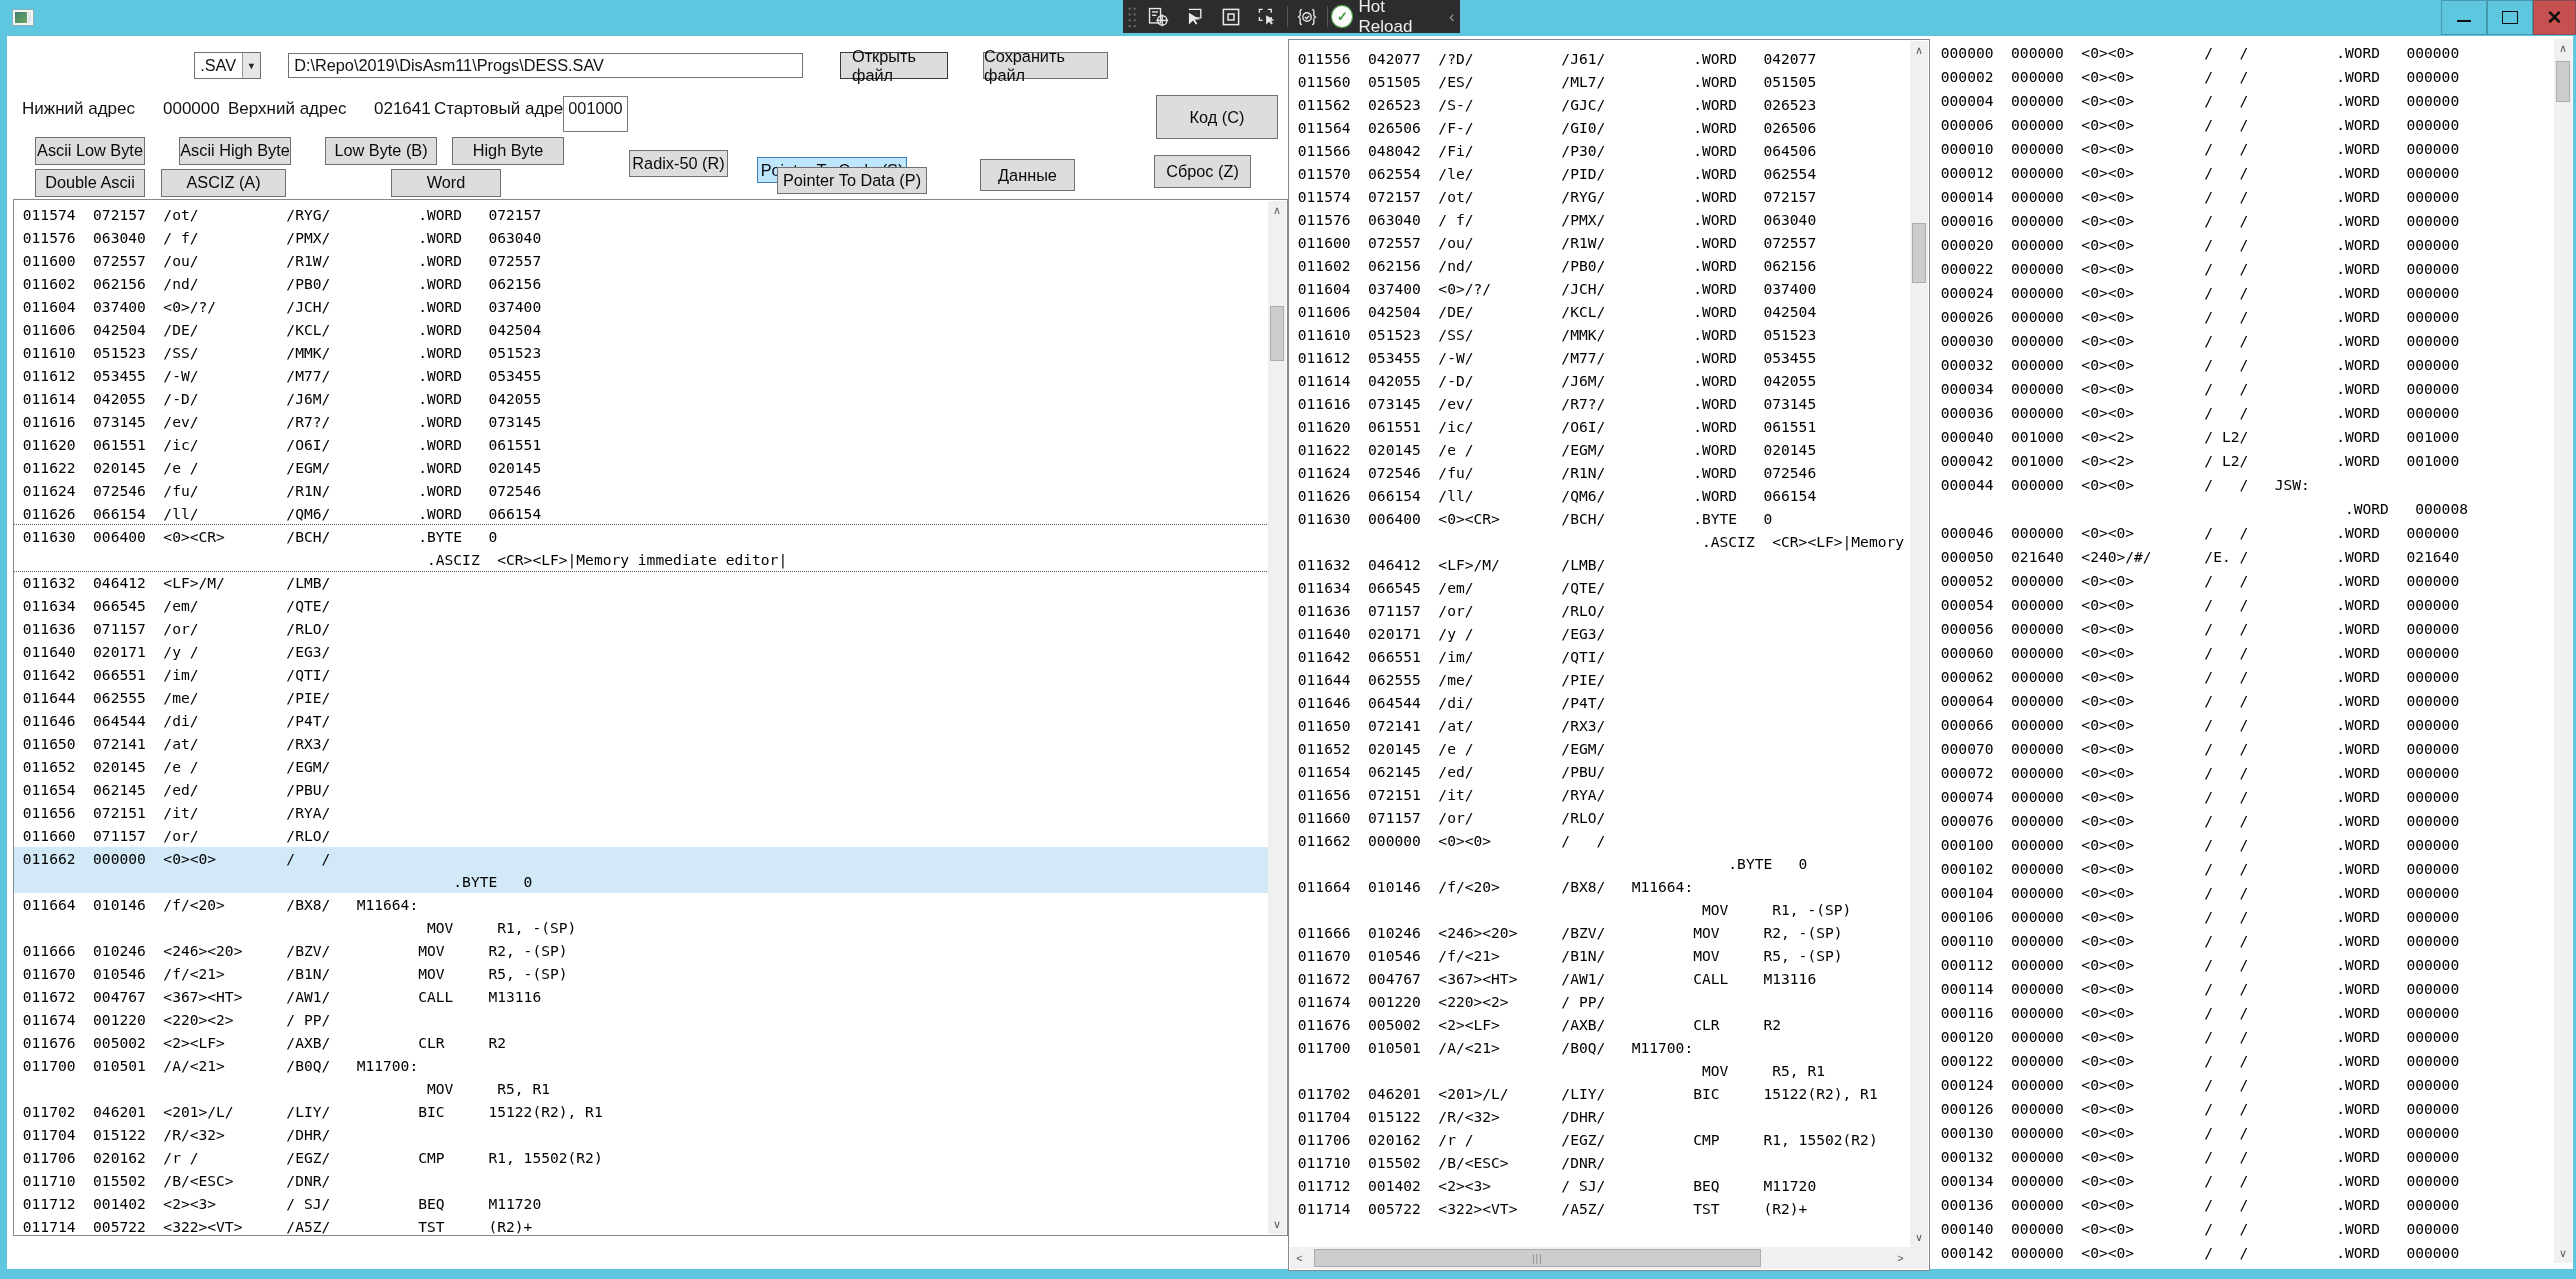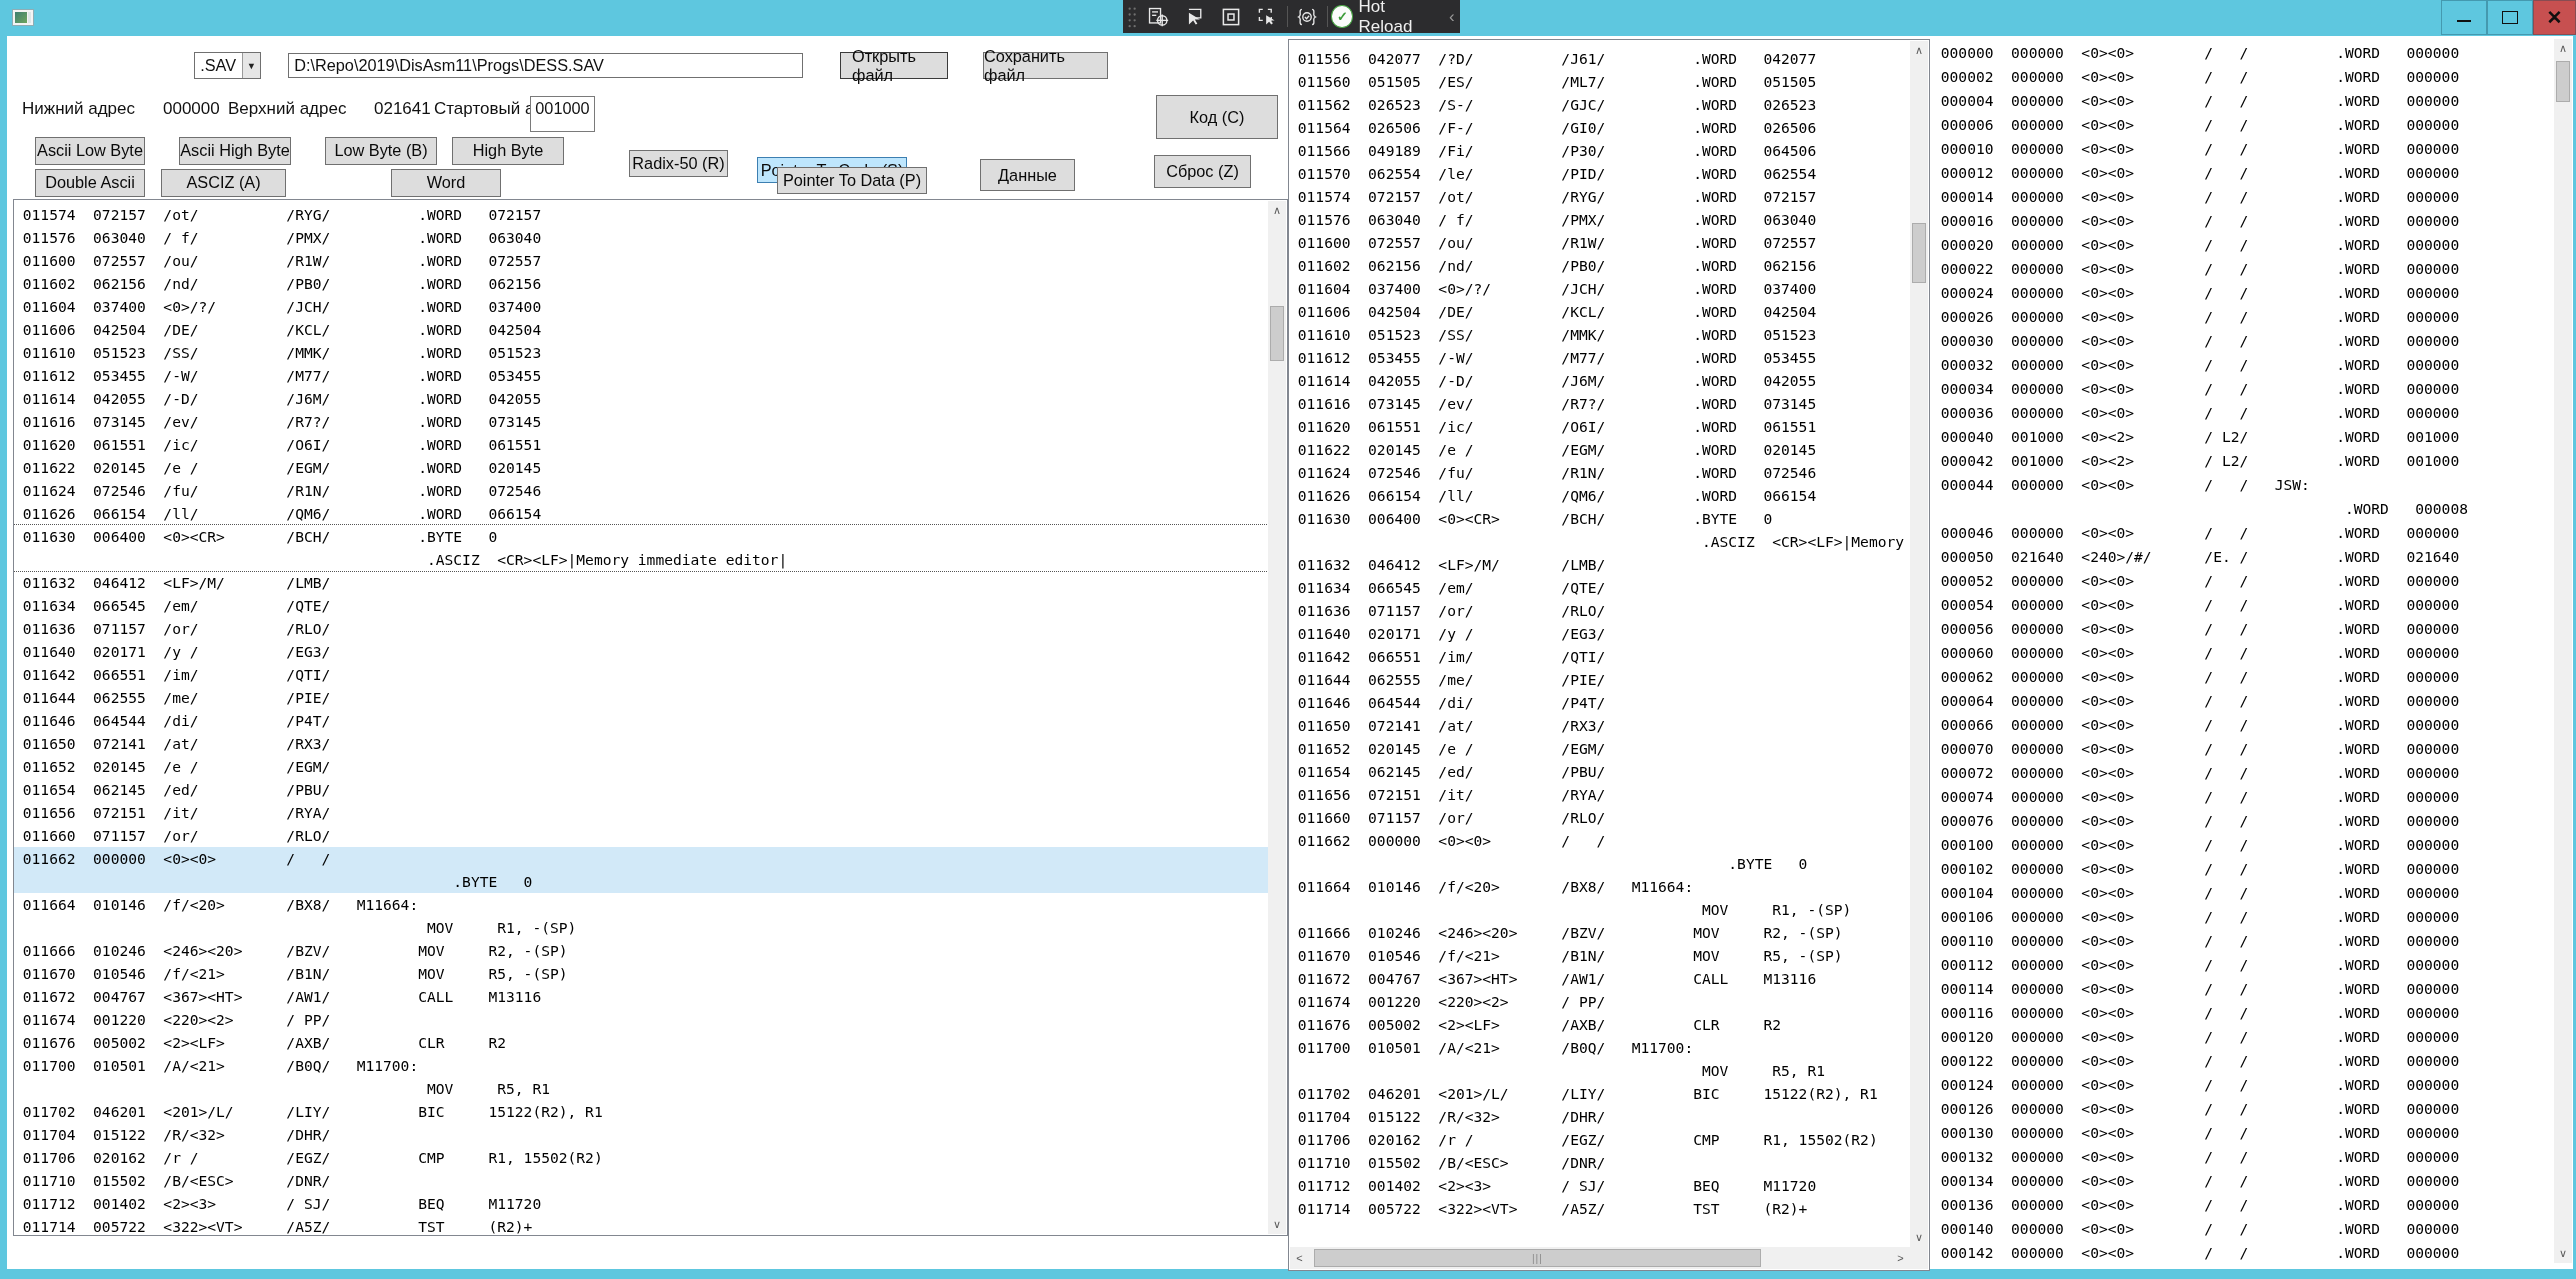--- a/index.html
+++ b/index.html
@@ -38,21 +38,21 @@
   .combo .txt{flex:1;padding-left:5.2px;}
   .combo .dd{width:17px;height:100%;border-left:0.9px solid #9A9A9A;background:#E6E6E6;
              display:flex;align-items:center;justify-content:center;font-size:9.4px;color:#222;}
   .pathbox{left:288px;top:53px;width:515px;height:25px;border:0.9px solid #707070;background:#fff;
            font-size:16.3px;padding:1.7px 5.2px;white-space:nowrap;overflow:hidden;}
   .btn{border:0.9px solid #707070;background:#DDDDDD;display:flex;align-items:center;justify-content:center;
        font-size:16.3px;color:#0A0A0A;}
   .btn.focusd{border:1.7px solid #3A3A3A;}
   .btn.active{background:#BEE6FD;border:0.9px solid #3C7FB1;}
   .lbl{font-size:17px;white-space:nowrap;}
-  .startbox{left:530px;top:96px;width:65px;height:36px;border:0.9px solid #7A7A7A;background:#fff;
+  .startbox{left:563px;top:96px;width:65px;height:36px;border:0.9px solid #7A7A7A;background:#fff;
             font-size:16.3px;padding:1.7px 4.3px;}
   
   .panel{position:absolute;background:#fff;border:0.9px solid #828790;overflow:hidden;}
   .lines{position:absolute;overflow:hidden;}
   .ln{white-space:pre;font-family:"DejaVu Sans Mono",monospace;font-size:14.6px;color:#000;}
   .item.sel{background:#D2E9F8;}
   .item.foc{outline:0.9px dotted #555;outline-offset:-0.9px;}
   
   .sb{position:absolute;background:#F0F0F0;}
   .sb .arr{position:absolute;color:#5A5A5A;font-size:11px;display:flex;align-items:center;justify-content:center;}
@@ -315,21 +315,21 @@
       <div class="item">
         <div class="ln" style="line-height: 23px; height: 23px;"> 011560  051505  /ES/          /ML7/          .WORD   051505</div>
       </div>
       <div class="item">
         <div class="ln" style="line-height: 23px; height: 23px;"> 011562  026523  /S-/          /GJC/          .WORD   026523</div>
       </div>
       <div class="item">
         <div class="ln" style="line-height: 23px; height: 23px;"> 011564  026506  /F-/          /GI0/          .WORD   026506</div>
       </div>
       <div class="item">
-        <div class="ln" style="line-height: 23px; height: 23px;"> 011566  049189  /Fi/          /P30/          .WORD   064506</div>
+        <div class="ln" style="line-height: 23px; height: 23px;"> 011566  048042  /Fi/          /P30/          .WORD   064506</div>
       </div>
       <div class="item">
         <div class="ln" style="line-height: 23px; height: 23px;"> 011570  062554  /le/          /PID/          .WORD   062554</div>
       </div>
       <div class="item">
         <div class="ln" style="line-height: 23px; height: 23px;"> 011574  072157  /ot/          /RYG/          .WORD   072157</div>
       </div>
       <div class="item">
         <div class="ln" style="line-height: 23px; height: 23px;"> 011576  063040  / f/          /PMX/          .WORD   063040</div>
       </div>

